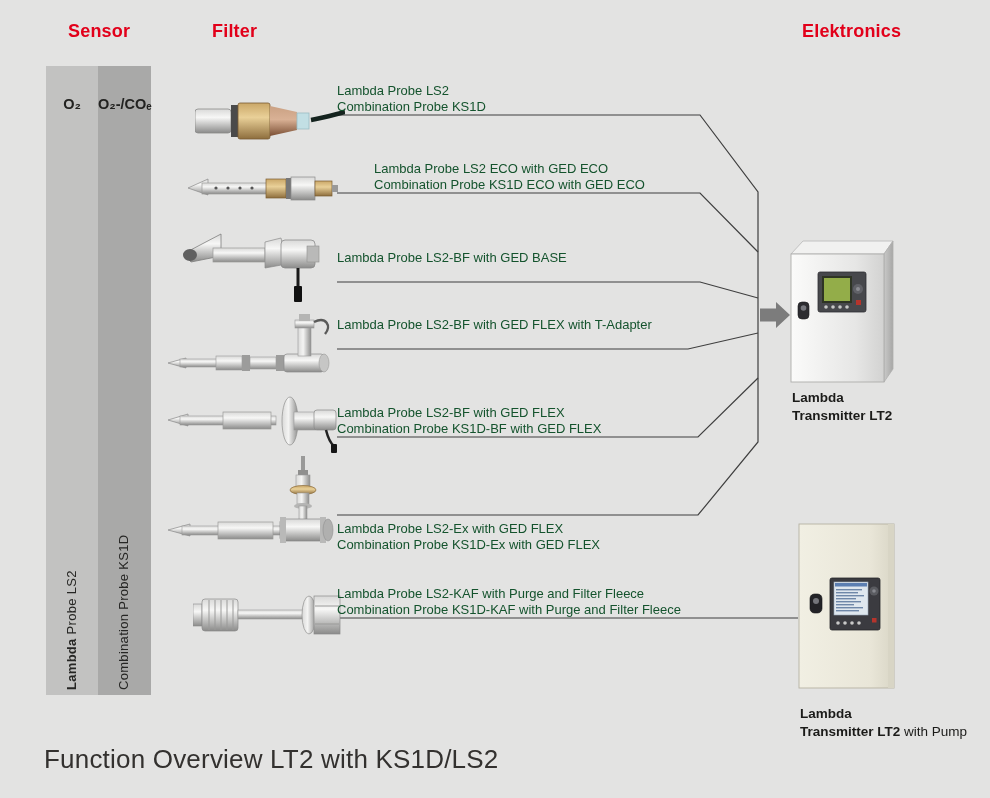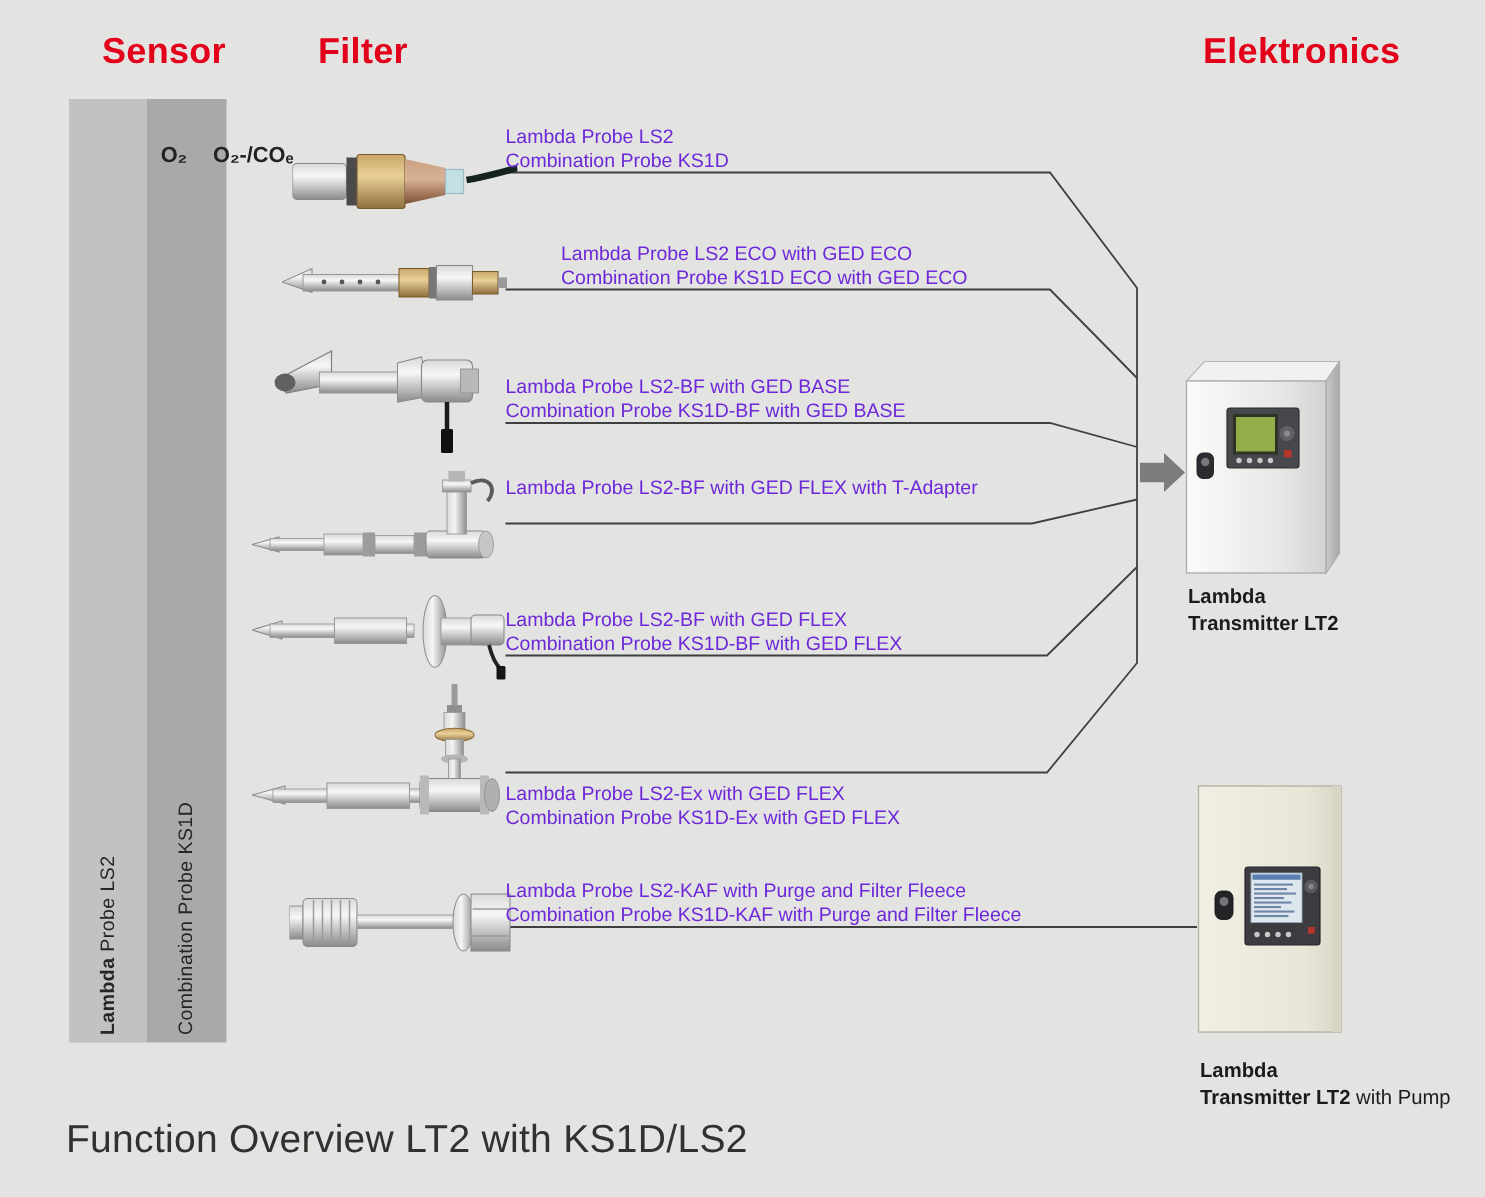--- a/index.html
+++ b/index.html
@@ -7,37 +7,37 @@
     width:990px;height:798px;
     background:#e3e3e2;
     font-family:"Liberation Sans","DejaVu Sans",sans-serif;
     color:#1d1d1b;
     overflow:hidden;
   }
   .stage{position:relative;width:990px;height:798px;}
   .abs{position:absolute;}
 
   .col-header{
-    font-size:24px;font-weight:700;color:#e2001a;letter-spacing:.2px;
+    font-size:18px;font-weight:700;color:#e2001a;letter-spacing:.2px;
   }
   .col{top:66px;height:629px;}
   .col-light{left:46px;width:52px;background:#c2c2c1;}
   .col-dark{left:98px;width:53px;background:#a9a9a8;}
   .col-top-label{
-    top:96px;text-align:center;font-size:14.5px;font-weight:700;color:#222220;padding-left:44px;
+    top:96px;text-align:center;font-size:14.5px;font-weight:700;color:#222220;
   }
   .vlabel{
     font-size:13px;color:#262624;white-space:nowrap;
     transform-origin:0 100%;transform:rotate(-90deg);
     line-height:16px;letter-spacing:.3px;
   }
   .vlabel b{font-weight:700;}
 
   .probe-label{
-    left:337px;font-size:13px;line-height:16px;color:#6d28d9;width:420px;
+    left:337px;font-size:13px;line-height:16px;color:#14532d;width:420px;
   }
   .probe-label div{white-space:nowrap;}
 
   .box-label{font-size:13.5px;line-height:18px;color:#1b1b19;font-weight:700;white-space:nowrap;}
   .box-label .reg{font-weight:400;}
 
   .footer-title{
     left:44px;top:744px;font-size:26px;color:#33312f;letter-spacing:.2px;
   }
 
@@ -207,21 +207,20 @@
   <div class="abs probe-label" style="top:83px;">
     <div>Lambda Probe LS2</div>
     <div>Combination Probe KS1D</div>
   </div>
   <div class="abs probe-label" style="top:161px;margin-left:37px;">
     <div>Lambda Probe LS2 ECO with GED ECO</div>
     <div>Combination Probe KS1D ECO with GED ECO</div>
   </div>
   <div class="abs probe-label" style="top:250px;">
     <div>Lambda Probe LS2-BF with GED BASE</div>
-    <div>Combination Probe KS1D-BF with GED BASE</div>
   </div>
   <div class="abs probe-label" style="top:317px;">
     <div>Lambda Probe LS2-BF with GED FLEX with T-Adapter</div>
   </div>
   <div class="abs probe-label" style="top:405px;">
     <div>Lambda Probe LS2-BF with GED FLEX</div>
     <div>Combination Probe KS1D-BF with GED FLEX</div>
   </div>
   <div class="abs probe-label" style="top:483px;margin-top:38px;">
     <div>Lambda Probe LS2-Ex with GED FLEX</div>

